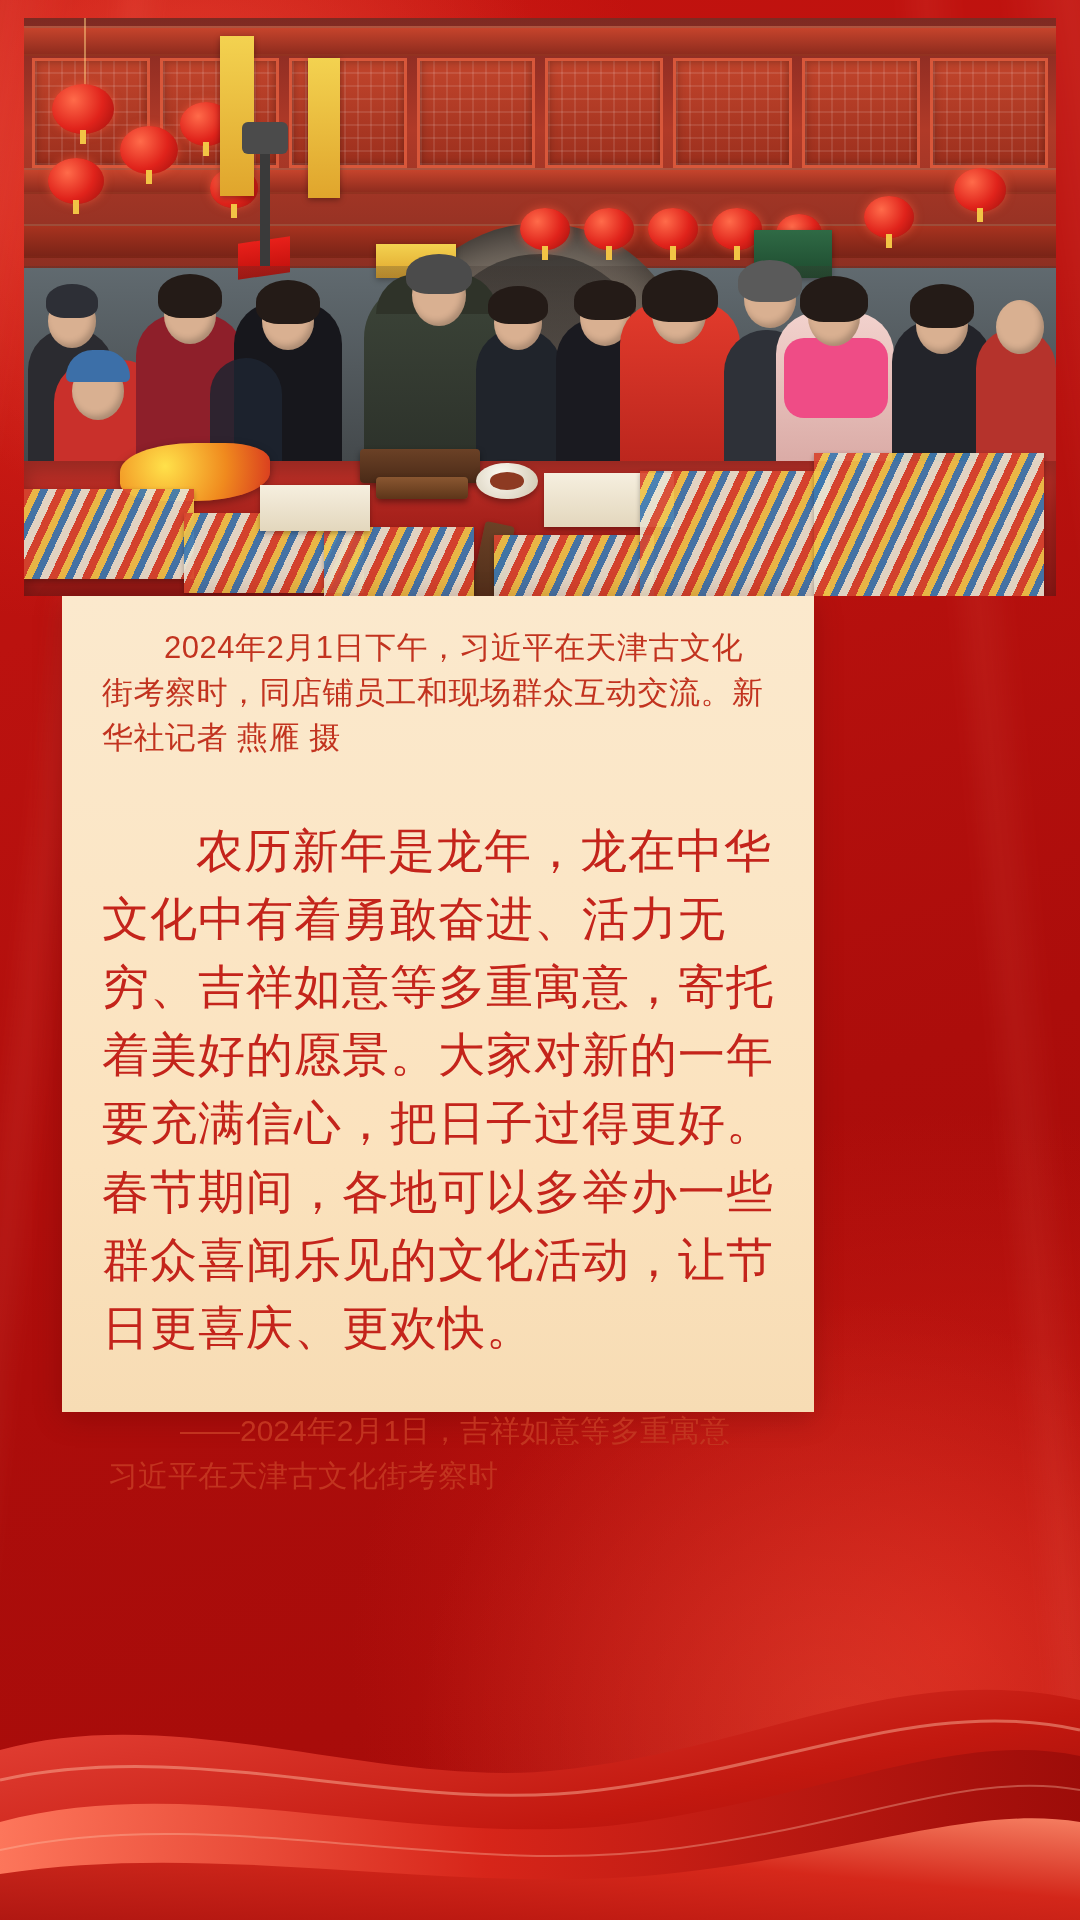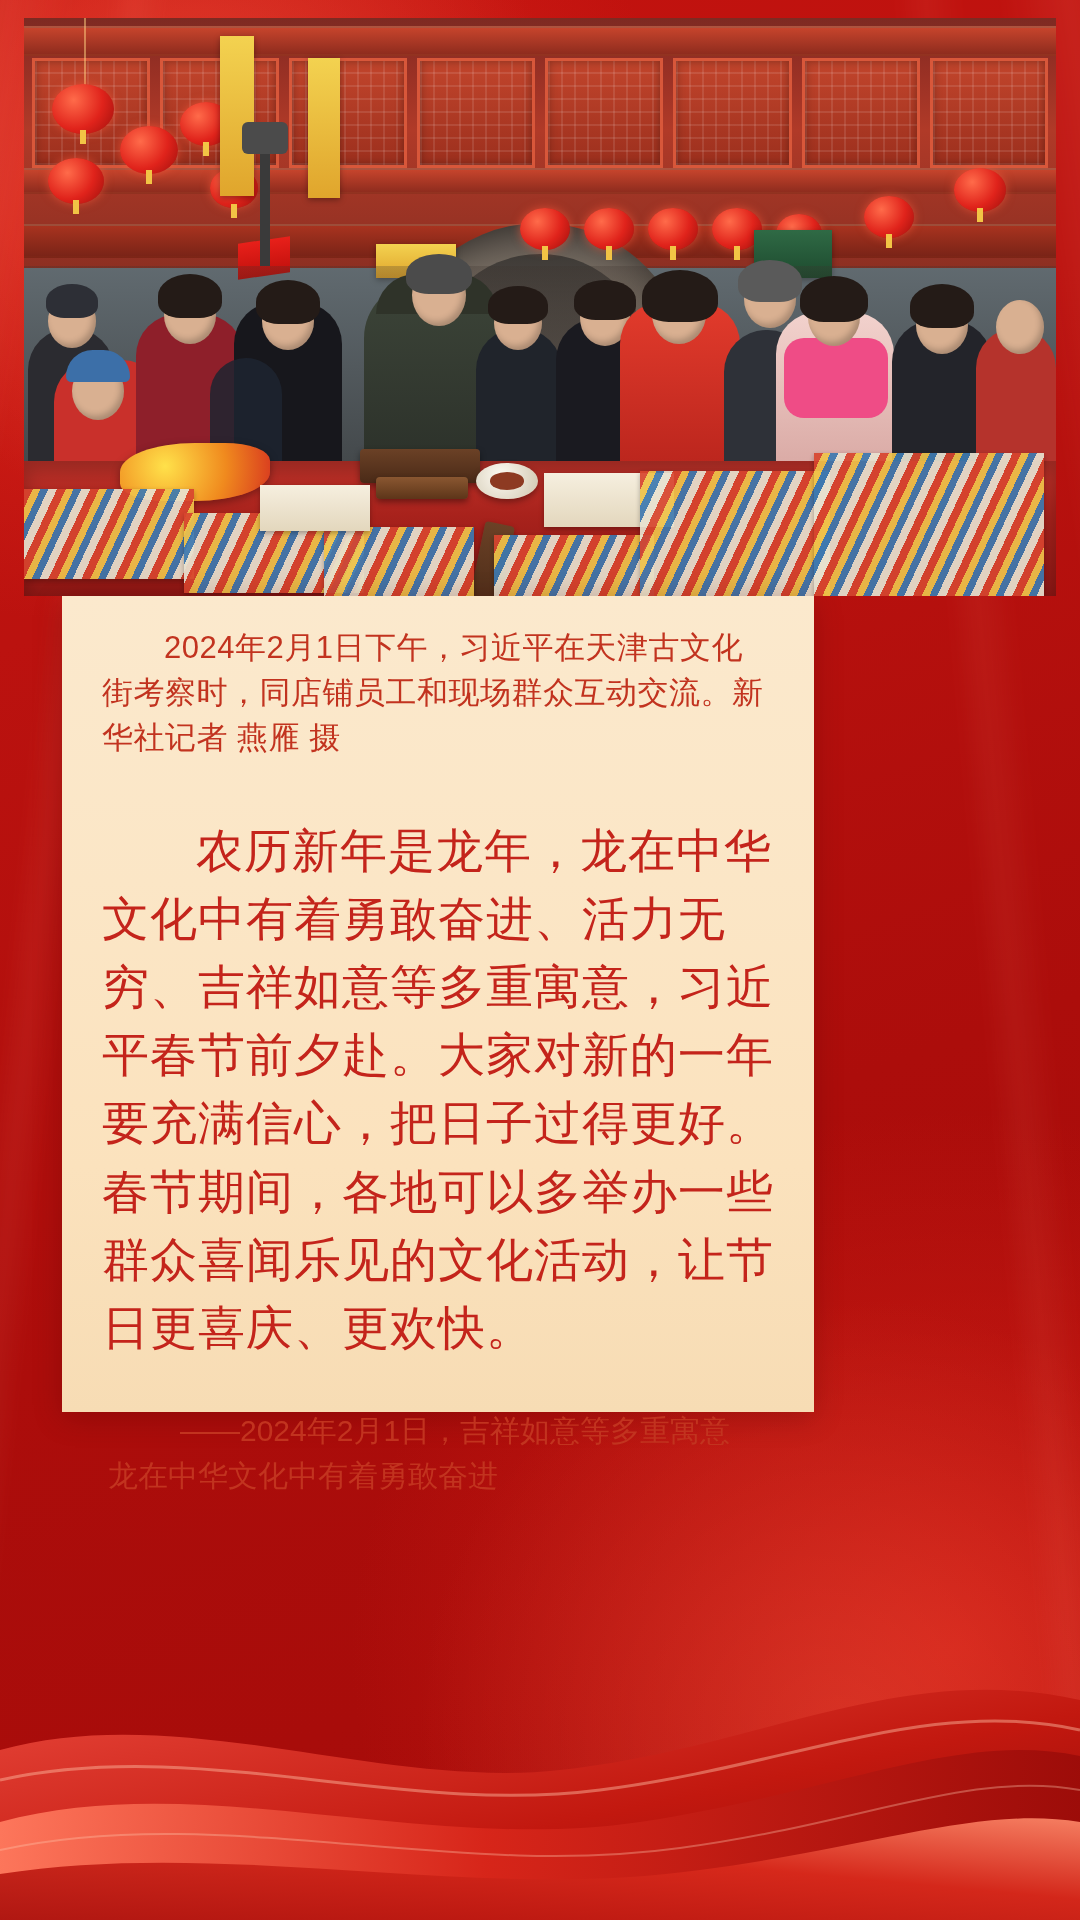--- a/index.html
+++ b/index.html
@@ -380,24 +380,24 @@
         <div class="print-color" style="left:470px;top:74px;width:160px;height:62px"></div>
         <div class="print-color" style="left:616px;top:10px;width:190px;height:126px"></div>
         <div class="print-color" style="left:790px;top:-8px;width:230px;height:146px"></div>
         <div class="paper" style="left:236px;top:24px;width:110px;height:46px"></div>
       </div>
     </div>
   </div>
 
   <div class="card">
     <div class="caption">2024年2月1日下午，习近平在天津古文化街考察时，同店铺员工和现场群众互动交流。新华社记者 燕雁 摄</div>
-    <div class="quote">农历新年是龙年，龙在中华文化中有着勇敢奋进、活力无穷、吉祥如意等多重寓意，习近平春节前夕赴。大家对新的一年要充满信心，把日子过得更好。春节期间，各地可以多举办一些群众喜闻乐见的文化活动，让节日更喜庆、更欢快。</div>
+    <div class="quote">农历新年是龙年，龙在中华文化中有着勇敢奋进、活力无穷、吉祥如意等多重寓意，寄托着美好的愿景。大家对新的一年要充满信心，把日子过得更好。春节期间，各地可以多举办一些群众喜闻乐见的文化活动，让节日更喜庆、更欢快。</div>
     <div class="attrib">
       <span class="line1">——2024年2月1日，吉祥如意等多重寓意</span>
-      <span class="line2">龙在中华文化中有着勇敢奋进</span>
+      <span class="line2">习近平在天津古文化街考察时</span>
     </div>
   </div>
 
   <div class="ribbon">
     <svg width="1080" height="470" viewBox="0 0 1080 470" preserveAspectRatio="none">
       <defs>
         <linearGradient id="gA" x1="0" y1="0" x2="1" y2="1">
           <stop offset="0%" stop-color="#e8463a"></stop>
           <stop offset="55%" stop-color="#c2180f"></stop>
           <stop offset="100%" stop-color="#8e0907"></stop>

